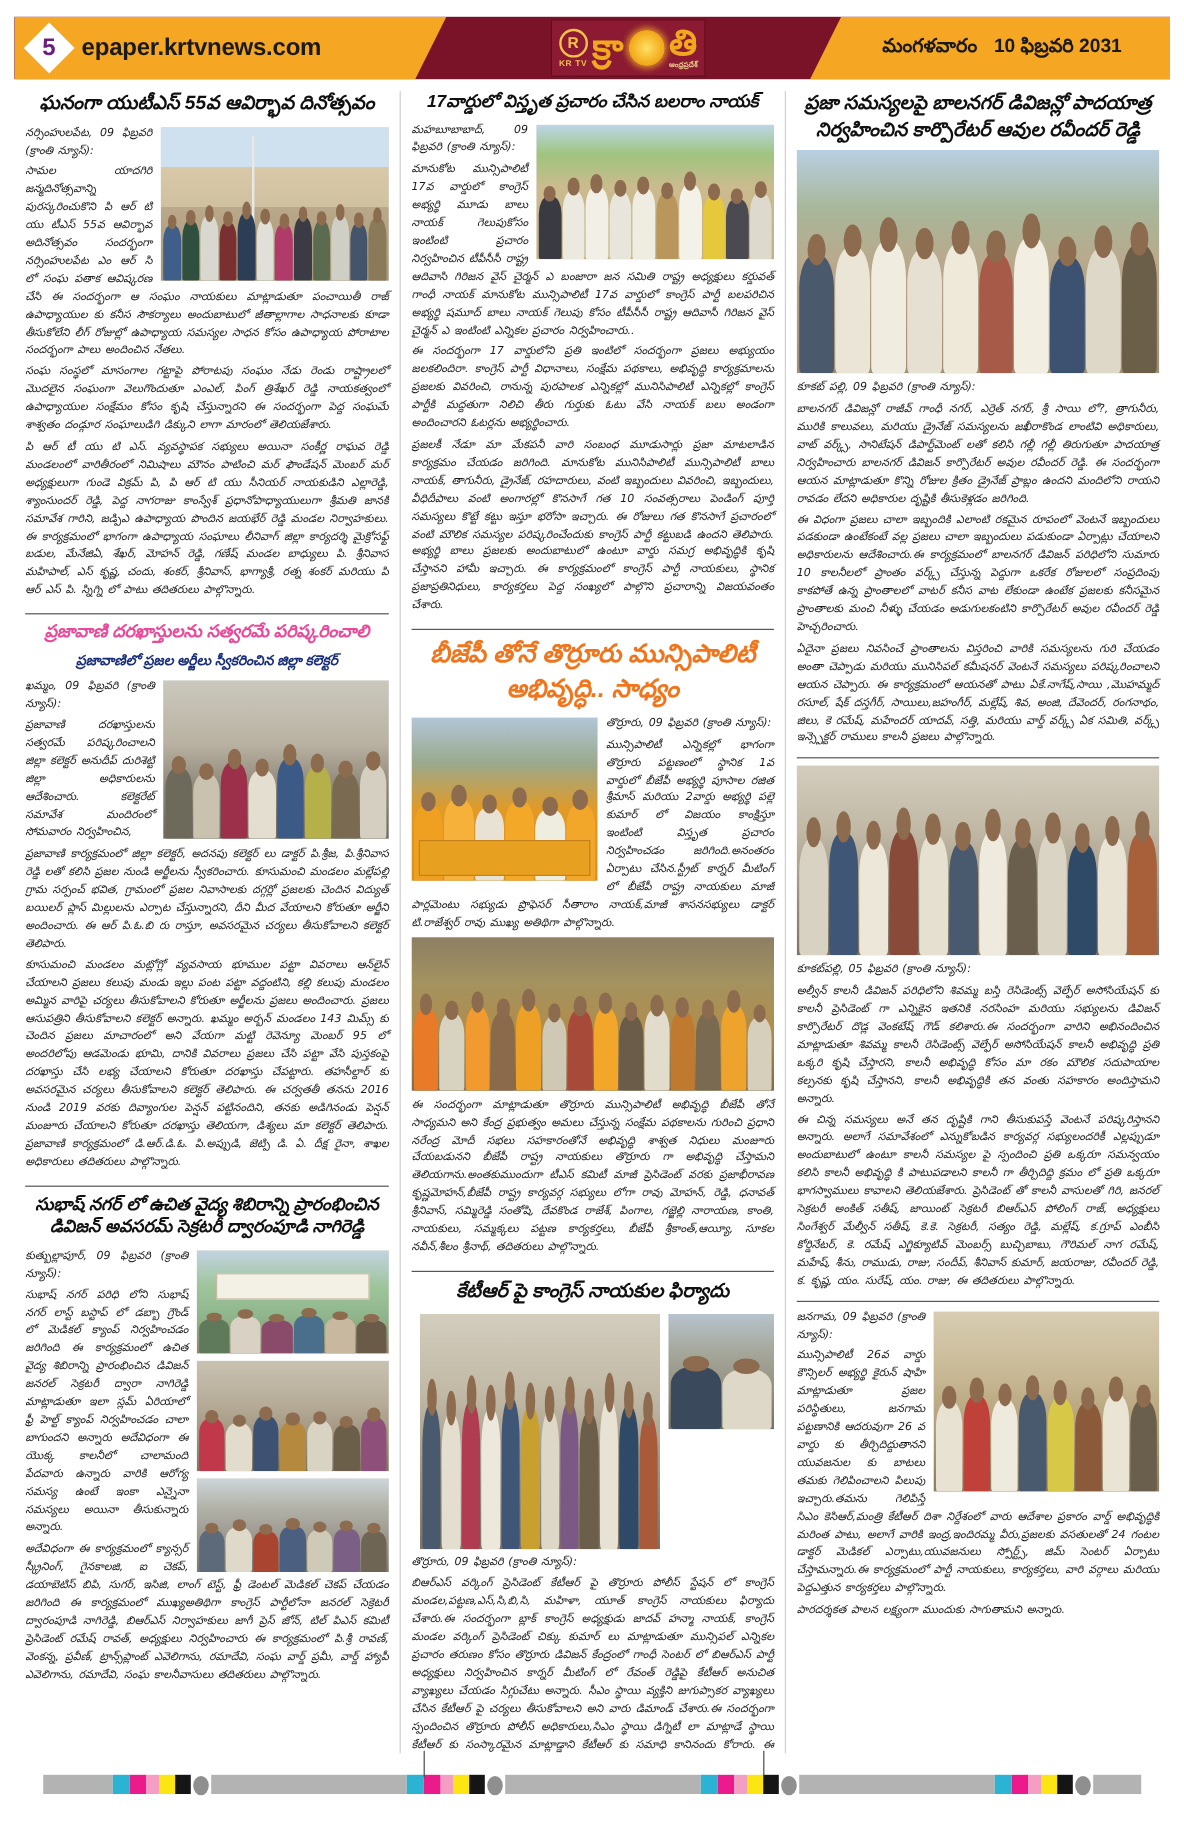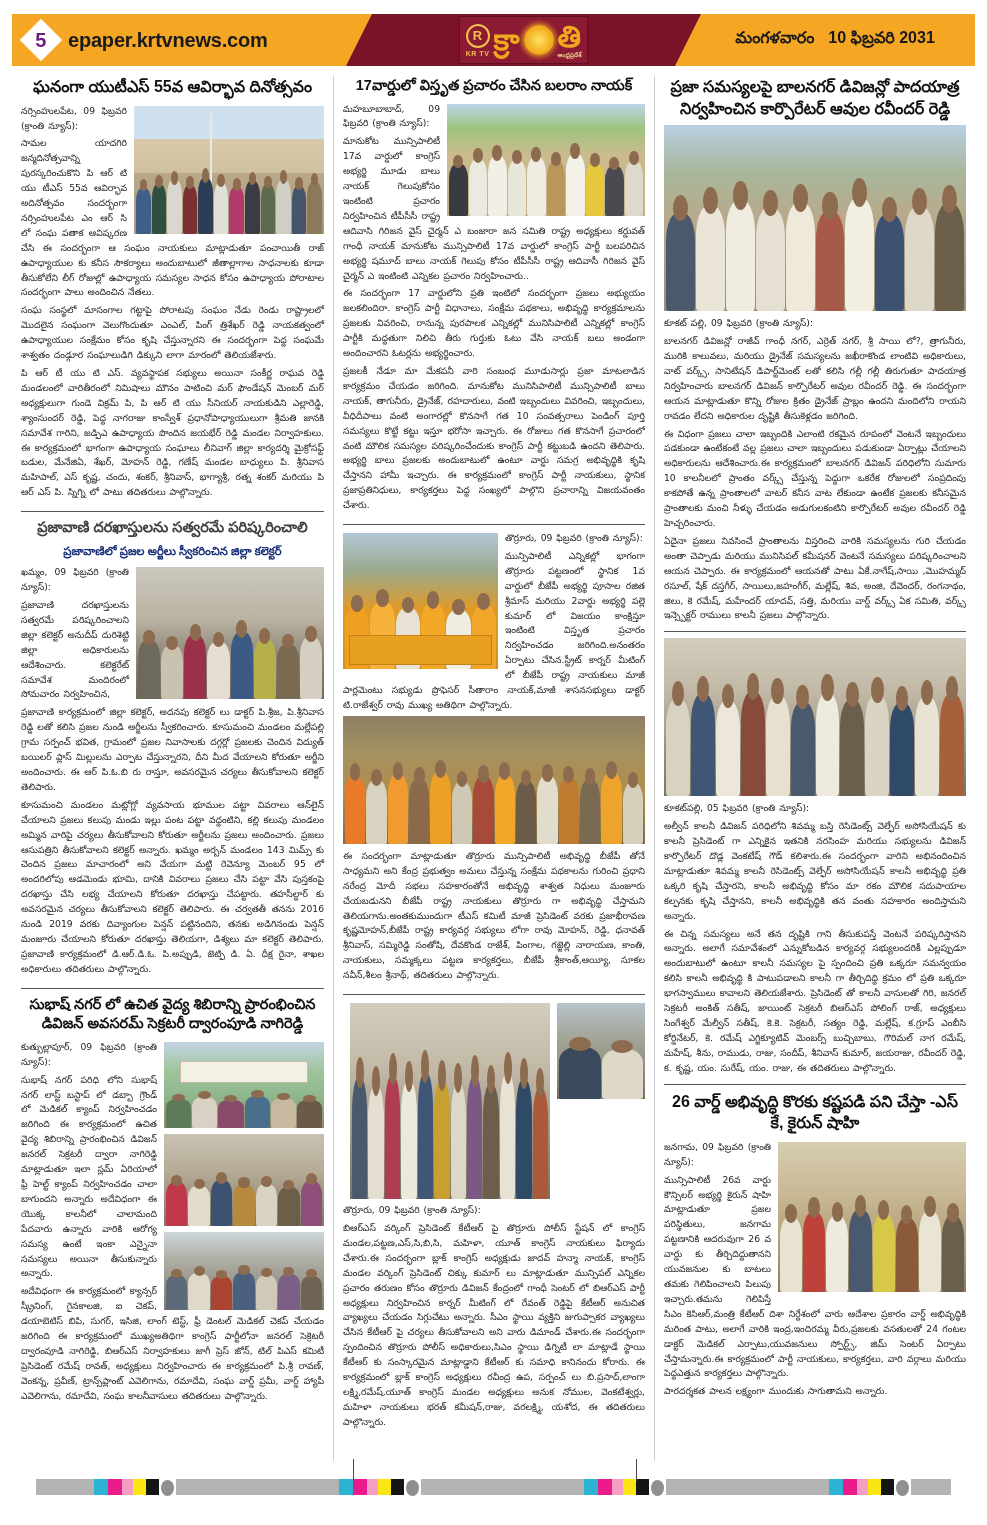--- a/index.html
+++ b/index.html
@@ -129,34 +129,34 @@
     height: 1385px;
   }
   .col {
     padding: 0 9px;
     position: relative;
     overflow: hidden;
   }
   .col + .col { border-left: 1px solid #cfcfcf; }
 
   
-  .article { margin-bottom: 8px; }
+  .article { margin-bottom: 8px; font-style: italic; }
   .rule-top { border-top: 1px solid #555; margin: 7px 0 6px 0; }
 
   .hl {
     font-family: "Liberation Sans", sans-serif;
     font-weight: bold;
     color: #111111;
     text-align: center;
     font-size: 14.5px;
     line-height: 1.35;
     margin-bottom: 6px;
   }
   .hl.big { font-size: 16px; }
-  .hl.navy { color: #404040; }
+  .hl.navy { color: #ec4899; }
   .hl.orange { color: #f0751c; font-size: 21px; line-height: 1.4; }
   .hl.magenta { color: #c81d62; font-size: 19px; line-height: 1.4; }
   .sub-hl {
     font-weight: bold;
     color: #1a2f7a;
     text-align: center;
     font-size: 11.5px;
     line-height: 1.35;
     margin-bottom: 6px;
   }
@@ -428,20 +428,21 @@
         <p>మహబూబాబాద్, 09 ఫిబ్రవరి (క్రాంతి న్యూస్):</p>
         <p>మానుకోట మున్సిపాలిటీ 17వ వార్డులో కాంగ్రెస్ అభ్యర్థి మూడు బాలు నాయక్ గెలుపుకోసం ఇంటింటి ప్రచారం నిర్వహించిన టీపీసీసీ రాష్ట్ర ఆదివాసి గిరిజన వైస్ చైర్మన్ ఎ బంజారా జన సమితి రాష్ట్ర అధ్యక్షులు కర్డువత్ గాంధీ నాయక్ మానుకోట మున్సిపాలిటీ 17వ వార్డులో కాంగ్రెస్ పార్టీ బలపరిచిన అభ్యర్థి షమూద్ బాలు నాయక్ గెలుపు కోసం టీపీసీసీ రాష్ట్ర ఆదివాసీ గిరిజన వైస్ చైర్మన్ ఎ ఇంటింటి ఎన్నికల ప్రచారం నిర్వహించారు..</p>
         <p>ఈ సందర్భంగా 17 వార్డులోని ప్రతి ఇంటిలో సందర్భంగా ప్రజలు అభ్యుయం జలకలిందిరా. కాంగ్రెస్ పార్టీ విధానాలు, సంక్షేమ పథకాలు, అభివృద్ధి కార్యక్రమాలను ప్రజలకు వివరించి, రానున్న పురపాలక ఎన్నికల్లో మునిసిపాలిటీ ఎన్నికల్లో కాంగ్రెస్ పార్టీకి మద్దతుగా నిలిచి తీరు గుర్తుకు ఓటు వేసి నాయక్ బలు అండంగా అందించారని ఓటర్లను అభ్యర్థించారు.</p>
         <p>ప్రజలకీ నేడూ మా మేకపనీ వారి సంబంధ మూడుసార్లు ప్రజా మాటలాడిన కార్యక్రమం చేయడం జరిగింది. మానుకోట మునిసిపాలిటీ మున్సిపాలిటీ బాలు నాయక్, తాగునీరు, డ్రైనేజ్, రహదారులు, వంటి ఇబ్బందులు వివరించి, ఇబ్బందులు, వీధిదీపాలు వంటి అంగారల్లో కొనసాగే గత 10 సంవత్సరాలు పెండింగ్ పూర్తి సమస్యలు కొట్టే కట్టు ఇస్తూ భరోసా ఇచ్చారు. ఈ రోజులు గత కొనసాగే ప్రచారంలో వంటి మౌలిక సమస్యల పరిష్కరించేందుకు కాంగ్రెస్ పార్టీ కట్టుబడి ఉందని తెలిపారు. అభ్యర్థి బాలు ప్రజలకు అందుబాటులో ఉంటూ వార్డు సమగ్ర అభివృద్ధికి కృషి చేస్తానని హామీ ఇచ్చారు. ఈ కార్యక్రమంలో కాంగ్రెస్ పార్టీ నాయకులు, స్థానిక ప్రజాప్రతినిధులు, కార్యకర్తలు పెద్ద సంఖ్యలో పాల్గొని ప్రచారాన్ని విజయవంతం చేశారు.</p>
       </div>
     </div>
 
     <div class="rule-top"></div>
 
     <div class="article clearfix">
+      <div class="hl orange">బీజేపీ తోనే తొర్రూరు మున్సిపాలిటీ అభివృద్ధి.. సాధ్యం</div>
       <div class="fig left" style="width:155px;height:136px;">
         <span class="ph ph-saffron">
           <span class="people">
             <i style="height:74%;background:#f0a020"></i>
               <i style="height:80%;background:#f5b13a"></i>
             <i style="height:72%;background:#e8e2d4"></i>
               <i style="height:78%;background:#f3a828"></i>
             <i style="height:70%;background:#efece0"></i>
               <i style="height:76%;background:#f2a62a"></i>
           </span>
@@ -473,20 +474,21 @@
         </span>
       </div>
       <div class="body">
         <p>ఈ సందర్భంగా మాట్లాడుతూ తొర్రూరు మున్సిపాలిటీ అభివృద్ధి బీజేపీ తోనే సాధ్యమని అని కేంద్ర ప్రభుత్వం అమలు చేస్తున్న సంక్షేమ పథకాలను గురించి ప్రధాని నరేంద్ర మోదీ సభలు సహకారంతోనే అభివృద్ధి శాశ్వత నిధులు మంజూరు చేయబడునని బీజేపీ రాష్ట్ర నాయకులు తొర్రూరు గా అభివృద్ధి చేస్తామని తెలియగాను.అంతకుముందుగా టీఎస్ కమిటీ మాజీ ప్రెసిడెంట్ వరకు ప్రజాభీరావణ కృష్ణమోహన్,బీజేపీ రాష్ట్ర కార్యవర్గ సభ్యులు లోగా రావు మోహన్, రెడ్డి, ధనావత్ శ్రీనివాస్, సమ్మిరెడ్డి సంతోషి, దేవకొండ రాజేశ్, పింగాల, గజ్జెల్లి నారాయణ, కాంతి, నాయకులు, సమ్మక్కలు పట్టణ కార్యకర్తలు, బీజేపీ శ్రీకాంత్,ఆయ్యీ, సూకల నవీన్,శీలం శ్రీనాథ్, తదితరులు పాల్గొన్నారు.</p>
       </div>
     </div>
 
     <div class="rule-top"></div>
 
     <div class="article clearfix">
+      <div class="hl big">కేటీఆర్ పై కాంగ్రెస్ నాయకుల ఫిర్యాదు</div>
       <div class="fig right" style="width:88px;height:96px;">
         <span class="ph ph-queue">
           <span class="people">
             <i style="height:88%;background:#3a4a5c"></i>
               <i style="height:84%;background:#ded8c8"></i>
           </span>
         </span>
       </div>
       <div class="fig right" style="width:200px;height:196px;">
         <span class="ph ph-hall">
@@ -565,21 +567,20 @@
       <div class="body">
         <p>కూకట్‌పల్లి, 05 ఫిబ్రవరి (క్రాంతి న్యూస్):</p>
         <p>అల్వీన్ కాలనీ డివిజన్ పరిధిలోని శివమ్మ బస్తి రెసిడెంట్స్ వెల్ఫేర్ అసోసియేషన్ కు కాలనీ ప్రెసిడెంట్ గా ఎన్నికైన ఇతనికి నరసింహ మరియు సభ్యులను డివిజన్ కార్పొరేటర్ దొడ్ల వెంకటేష్ గౌడ్ కలిశారు.ఈ సందర్భంగా వారిని అభినందించిన మాట్లాడుతూ శివమ్మ కాలనీ రెసిడెంట్స్ వెల్ఫేర్ అసోసియేషన్ కాలనీ అభివృద్ధి ప్రతి ఒక్కరి కృషి చేస్తారని, కాలనీ అభివృద్ధి కోసం మా రకం మౌలిక సదుపాయాల కల్పనకు కృషి చేస్తానని, కాలనీ అభివృద్ధికి తన వంతు సహకారం అందిస్తామని అన్నారు.</p>
         <p>ఈ చిన్న సమస్యలు అనే తన దృష్టికి గాని తీసుకుపస్తే వెంటనే పరిష్కరిస్తానని అన్నారు. అలాగే సమావేశంలో ఎన్నుకోబడిన కార్యవర్గ సభ్యులందరికీ ఎల్లప్పుడూ అందుబాటులో ఉంటూ కాలనీ సమస్యల పై స్పందించి ప్రతి ఒక్కరూ సమన్వయం కలిసి కాలనీ అభివృద్ధి కి పాటుపడాలని కాలనీ గా తీర్చిదిద్ది క్రమం లో ప్రతి ఒక్కరూ భాగస్వాములు కావాలని తెలియజేశారు. ప్రెసిడెంట్ తో కాలనీ వాసులతో గిరి, జనరల్ సెక్రటరీ అంకిత్ సతీష్, జాయింట్ సెక్రటరీ బిఆర్ఎస్ పోలింగ్ రాజ్, అధ్యక్షులు సింగేశ్వర్ మేల్వీన్ సతీష్, కె.కె. సెక్రటరీ, సత్యం రెడ్డి, మల్లేష్, క.గ్రూప్ ఎంబీసి కోర్డినేటర్, కె. రమేష్ ఎగ్జిక్యూటివ్ మెంబర్స్ బుచ్చిబాబు, గౌరిమల్ నాగ రమేష్, మహేష్, శీను, రాముడు, రాజు, సందీప్, శీనివాస్ కుమార్, జయరాజు, రవీందర్ రెడ్డి, క. కృష్ణ, యం. సురేష్, యం. రాజు, ఈ తదితరులు పాల్గొన్నారు.</p>
       </div>
     </div>
 
     <div class="rule-top"></div>
 
     <div class="article clearfix">
-      <div class="hl big">26 వార్డ్ అభివృద్ధి కొరకు కష్టపడి పని చేస్తా -ఎస్ కే, కైరున్ షాహి</div>
       <div class="fig right" style="width:188px;height:150px;">
         <span class="ph ph-lights">
           <span class="people">
             <i style="height:80%;background:#e8e2d2"></i>
               <i style="height:86%;background:#c0403a"></i>
             <i style="height:82%;background:#efeade"></i>
               <i style="height:88%;background:#4a5a6e"></i>
             <i style="height:84%;background:#d8c848"></i>
               <i style="height:79%;background:#8a5a3a"></i>
             <i style="height:87%;background:#eae4d4"></i>

